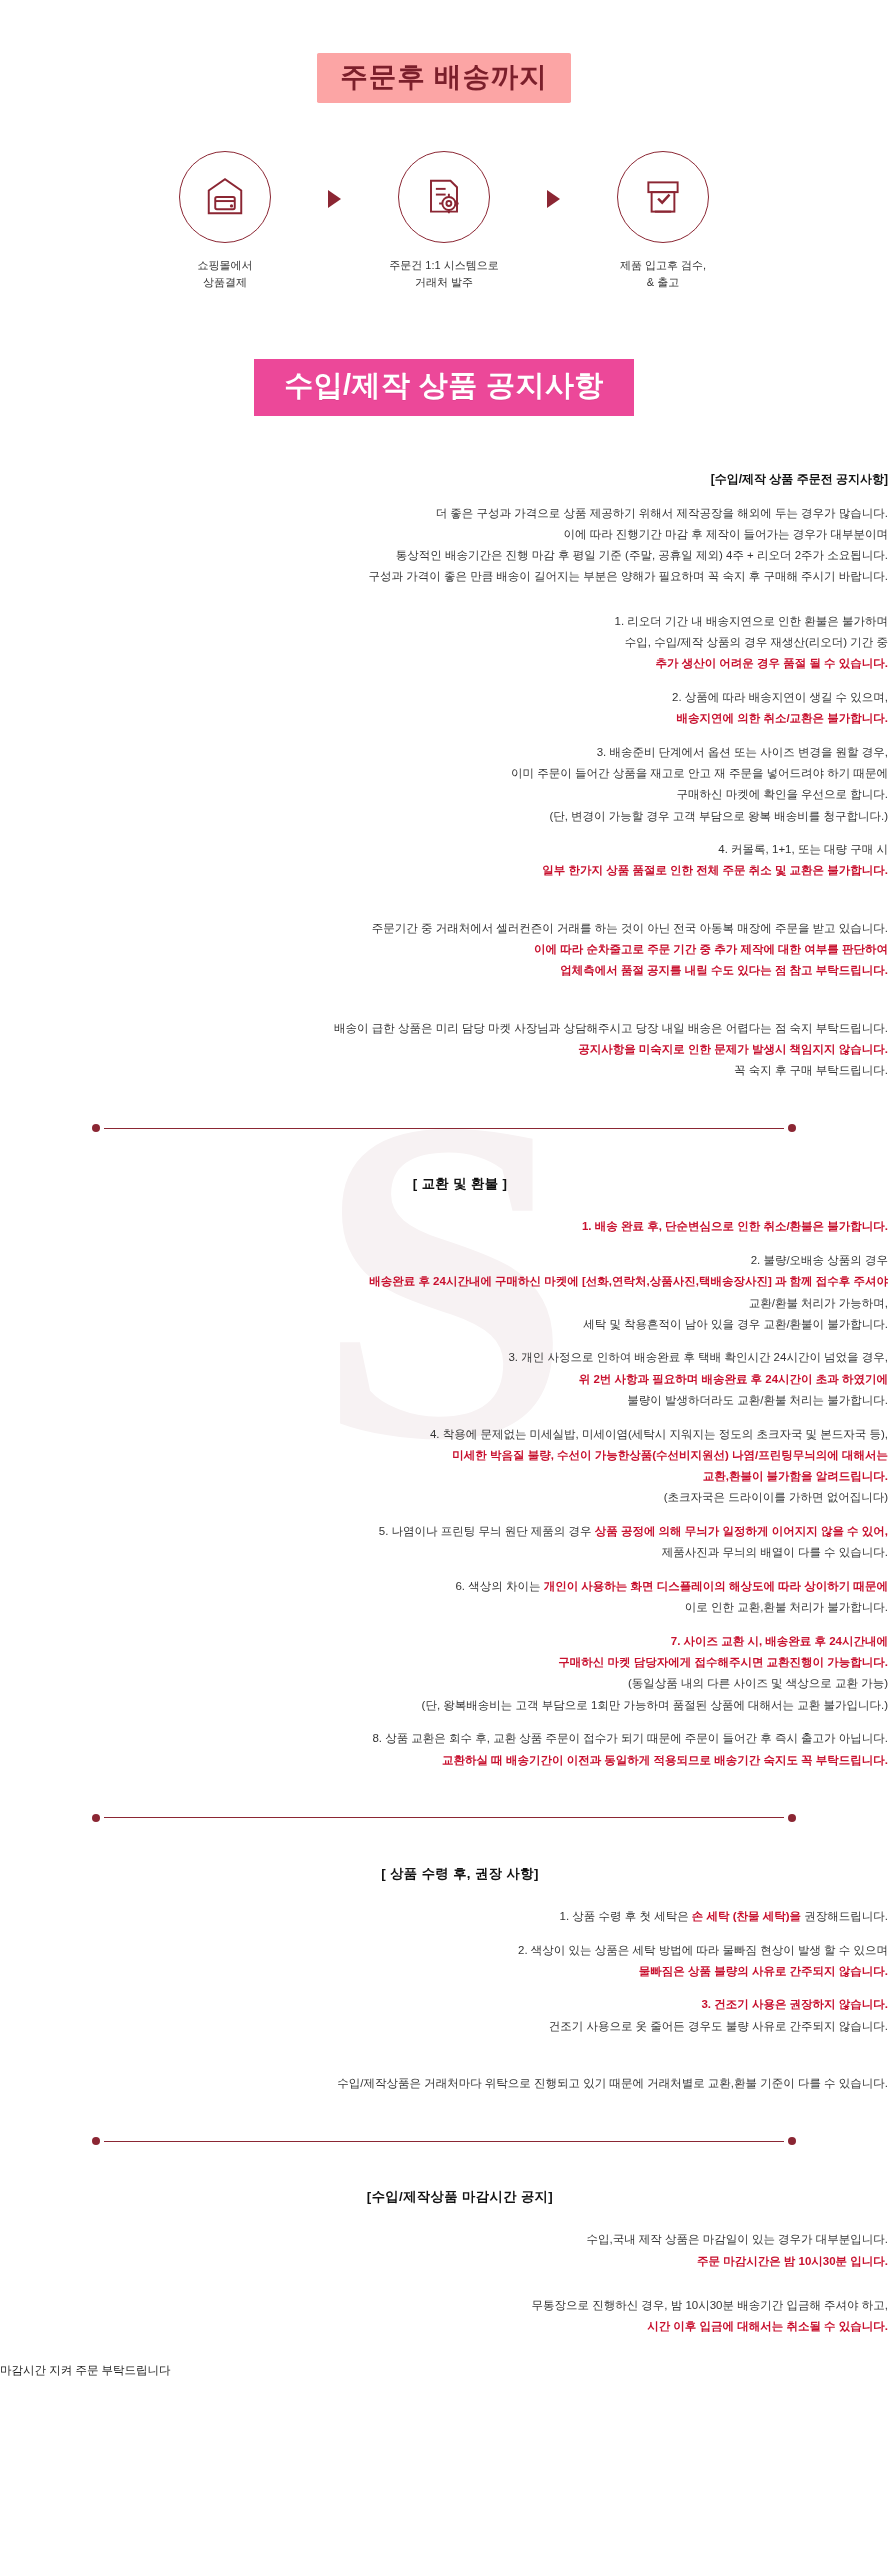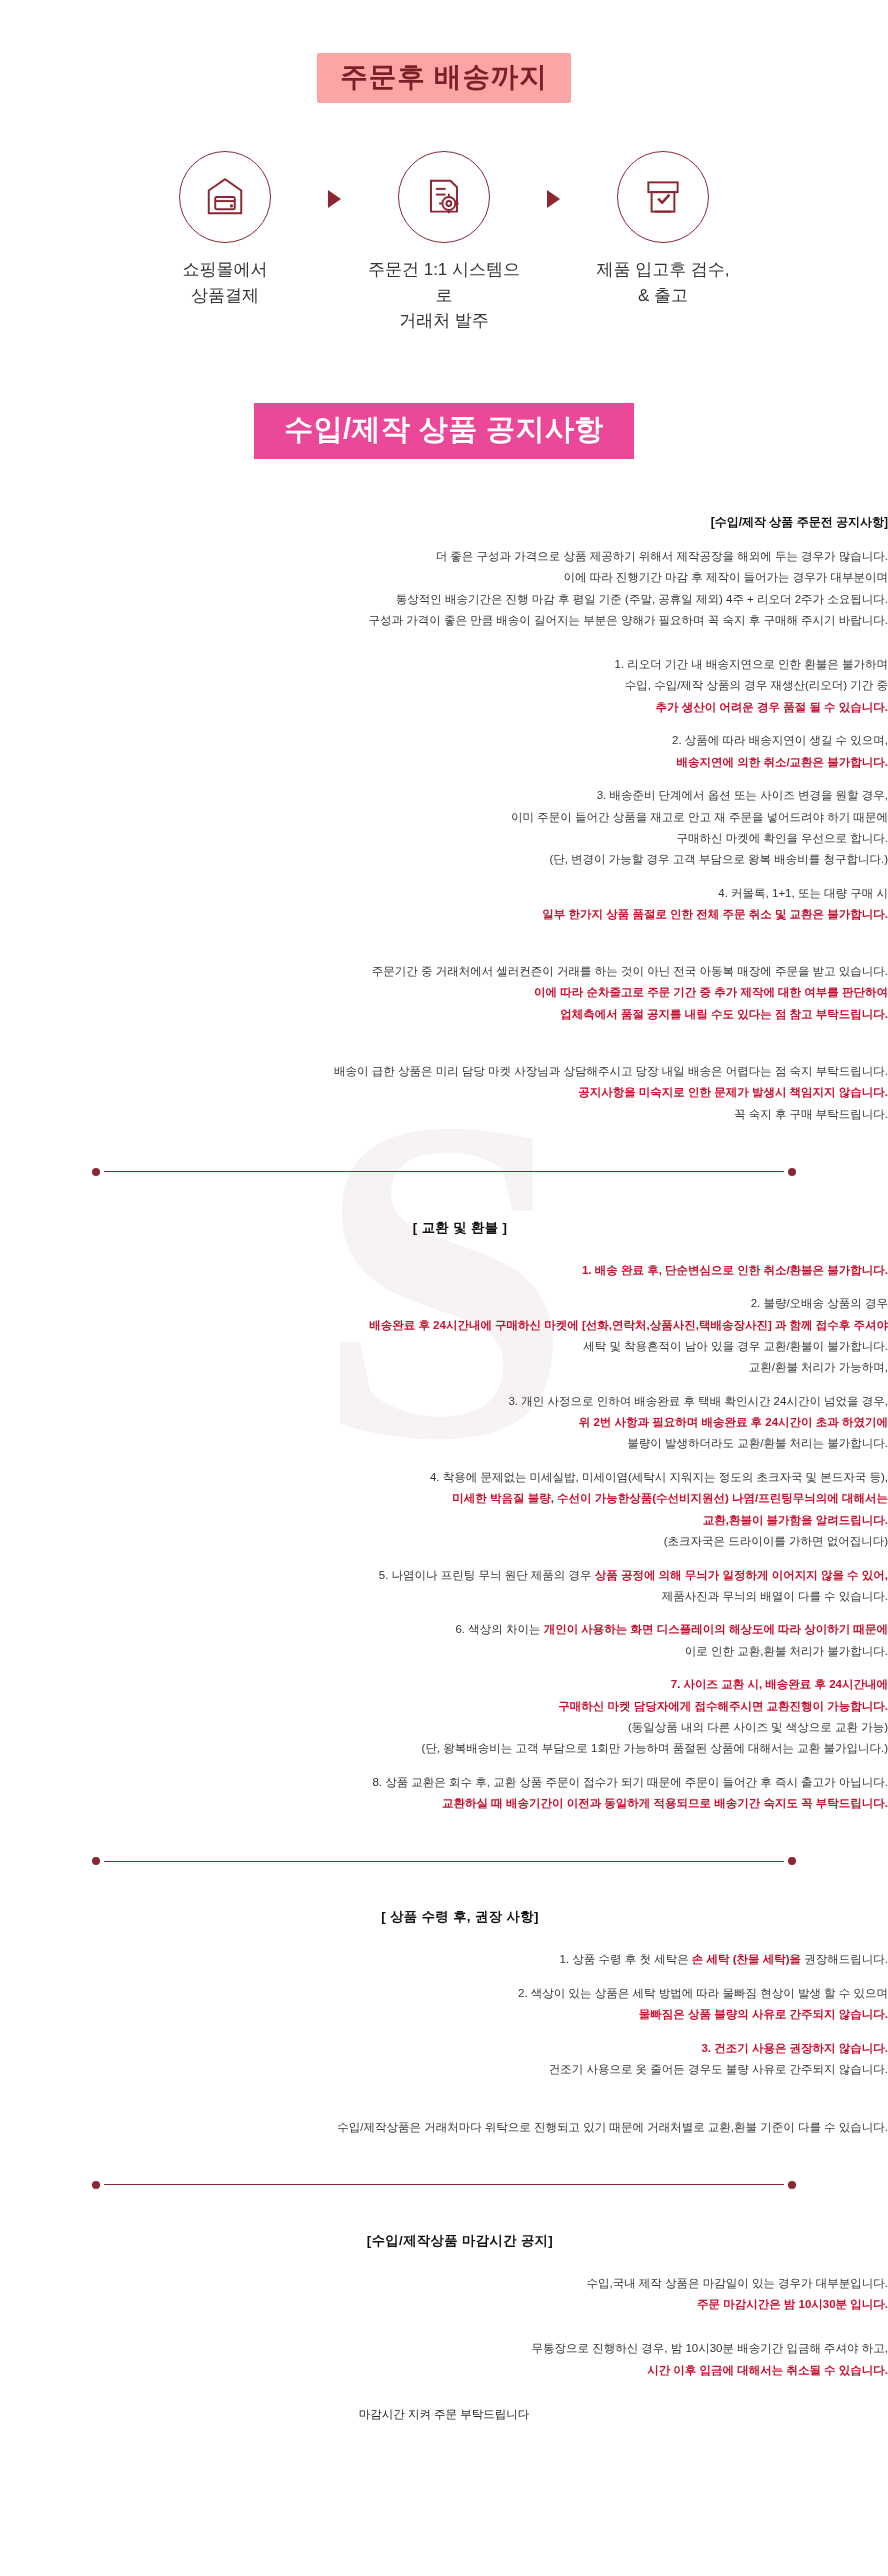--- a/index.html
+++ b/index.html
@@ -67,21 +67,21 @@
     margin: 0 auto;
     border: 1.8px solid #8b2633;
     border-radius: 50%;
     display: flex;
     align-items: center;
     justify-content: center;
   }
   .step-circle svg { display: block; }
   .step-label {
     margin-top: 14px;
-    font-size: 17px;
+    font-size: 11px;
     line-height: 1.5;
     color: #333;
     white-space: pre-line;
   }
   .arrow {
     margin-top: 39px;
     width: 0; height: 0;
     border-left: 13.3px solid #8b2633;
     border-top: 9px solid transparent;
     border-bottom: 9px solid transparent;
@@ -141,21 +141,20 @@
 
   .sec-head {
     text-align: center;
     font-size: 13.3px;
     font-weight: 700;
     color: #111;
     letter-spacing: 0.4px;
     padding-left: 32px;
   }
   .foot-note {
-    text-align: center;
     font-size: 11.5px;
     line-height: 1.9;
     padding-bottom: 53px;
   }
 </style>
 </head>
 <body>
 
 <div class="page">
   <div class="watermark">S</div>
@@ -290,22 +289,22 @@
     <div class="gap-m"></div>
 
     <div class="block">
       <div class="red">1. 배송 완료 후, 단순변심으로 인한 취소/환불은 불가합니다.</div>
     </div>
     <div class="gap-s"></div>
 
     <div class="block">
       <div>2. 불량/오배송 상품의 경우</div>
       <div class="red">배송완료 후 24시간내에 구매하신 마켓에 [선화,연락처,상품사진,택배송장사진] 과 함께 접수후 주셔야</div>
+      <div>교환/환불 처리가 가능하며,</div>
       <div>세탁 및 착용흔적이 남아 있을 경우 교환/환불이 불가합니다.</div>
-      <div>교환/환불 처리가 가능하며,</div>
     </div>
     <div class="gap-s"></div>
 
     <div class="block">
       <div>3. 개인 사정으로 인하여 배송완료 후 택배 확인시간 24시간이 넘었을 경우,</div>
       <div class="red">위 2번 사항과 필요하며 배송완료 후 24시간이 초과 하였기에</div>
       <div>불량이 발생하더라도 교환/환불 처리는 불가합니다.</div>
     </div>
     <div class="gap-s"></div>
 

